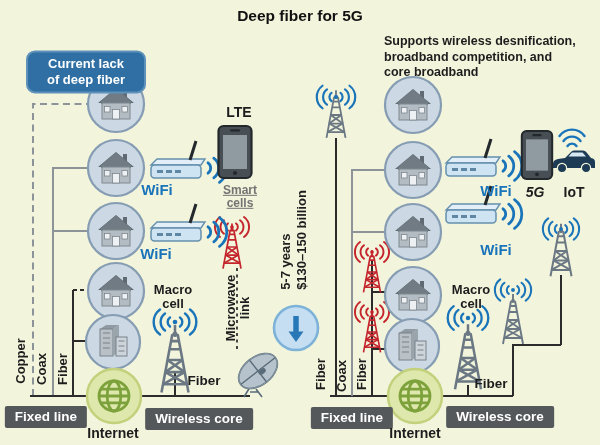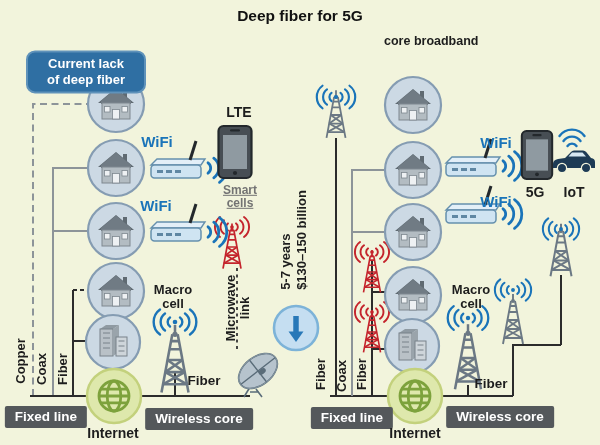--- a/index.html
+++ b/index.html
@@ -17,21 +17,21 @@
     position:absolute;transform:translate(-50%,-50%);
     background:#2f6fa3;border:2px solid #5f92ba;border-radius:9px;
     color:#fff;font-weight:bold;font-size:13px;line-height:1.2;
     padding:4px 8px;text-align:center;
   }
   .badge-dark{
     position:absolute;transform:translate(-50%,-50%);
     background:#54585b;border-radius:2px;color:#fff;font-weight:bold;
     font-size:13.5px;padding:3px 10px 4px;white-space:nowrap;
   }
-  .wifi{font-size:15px;font-weight:bold;color:#1a74b9;}
+  .wifi{font-size:15px;font-weight:bold;color:#1a74b9;margin-top:48px;}
   .red-lbl{font-size:12px;font-weight:bold;color:#737373;line-height:1.1;text-decoration:underline;}
   .sm{font-size:13px;line-height:1.1;}
   .desc{position:absolute;left:384px;top:34px;width:215px;font-size:12.5px;font-weight:bold;color:#1d1d1d;line-height:1.25;text-align:left;}
   .vstack{line-height:1.25;text-align:left;}
 </style>
 </head>
 <body>
 
 <div id="stage">
 
@@ -202,20 +202,22 @@
 </svg>
 
 <div class="abs title" style="left:300px;top:16px;">Deep fiber for 5G</div>
 
 <div class="badge-blue" style="left:86px;top:58px;width:100px;margin-top:14px;">
   <div>Current lack</div>
   <div>of deep fiber</div>
 </div>
 
 <div class="desc">
+  <div>Supports wireless desnification,</div>
+  <div>broadband competition, and</div>
   <div>core broadband</div>
 </div>
 
 <div class="abs wifi" style="left:157px;top:141px;">WiFi</div>
 <div class="abs wifi" style="left:156px;top:205px;">WiFi</div>
 <div class="abs blk" style="left:239px;top:112px;font-size:14px;">LTE</div>
 
 <div class="abs red-lbl" style="left:240px;top:197px;">
   <div>Smart</div>
   <div>cells</div>
@@ -240,21 +242,21 @@
 <div class="badge-dark" style="left:199px;top:419px;">Wireless core</div>
 <div class="abs blk" style="left:113px;top:433px;font-size:14px;">Internet</div>
 
 <div class="vert blk vstack" style="left:294px;top:240px;font-size:13px;">
   <div>5-7 years</div>
   <div>$130–150 billion</div>
 </div>
 
 <div class="abs wifi" style="left:496px;top:142px;">WiFi</div>
 <div class="abs wifi" style="left:496px;top:201px;">WiFi</div>
-<div class="abs blk" style="left:535px;top:192px;font-size:14px;">5G</div>
+<div class="abs blk" style="left:535px;top:192px;font-size:14px;font-style:italic;">5G</div>
 <div class="abs blk" style="left:574px;top:192px;font-size:14px;">IoT</div>
 
 <div class="abs blk sm" style="left:471px;top:297px;">
   <div>Macro</div>
   <div>cell</div>
 </div>
 
 <div class="vert blk sm" style="left:321px;top:374px;">Fiber</div>
 <div class="vert blk sm" style="left:342px;top:376px;">Coax</div>
 <div class="vert blk sm" style="left:362px;top:374px;">Fiber</div>

